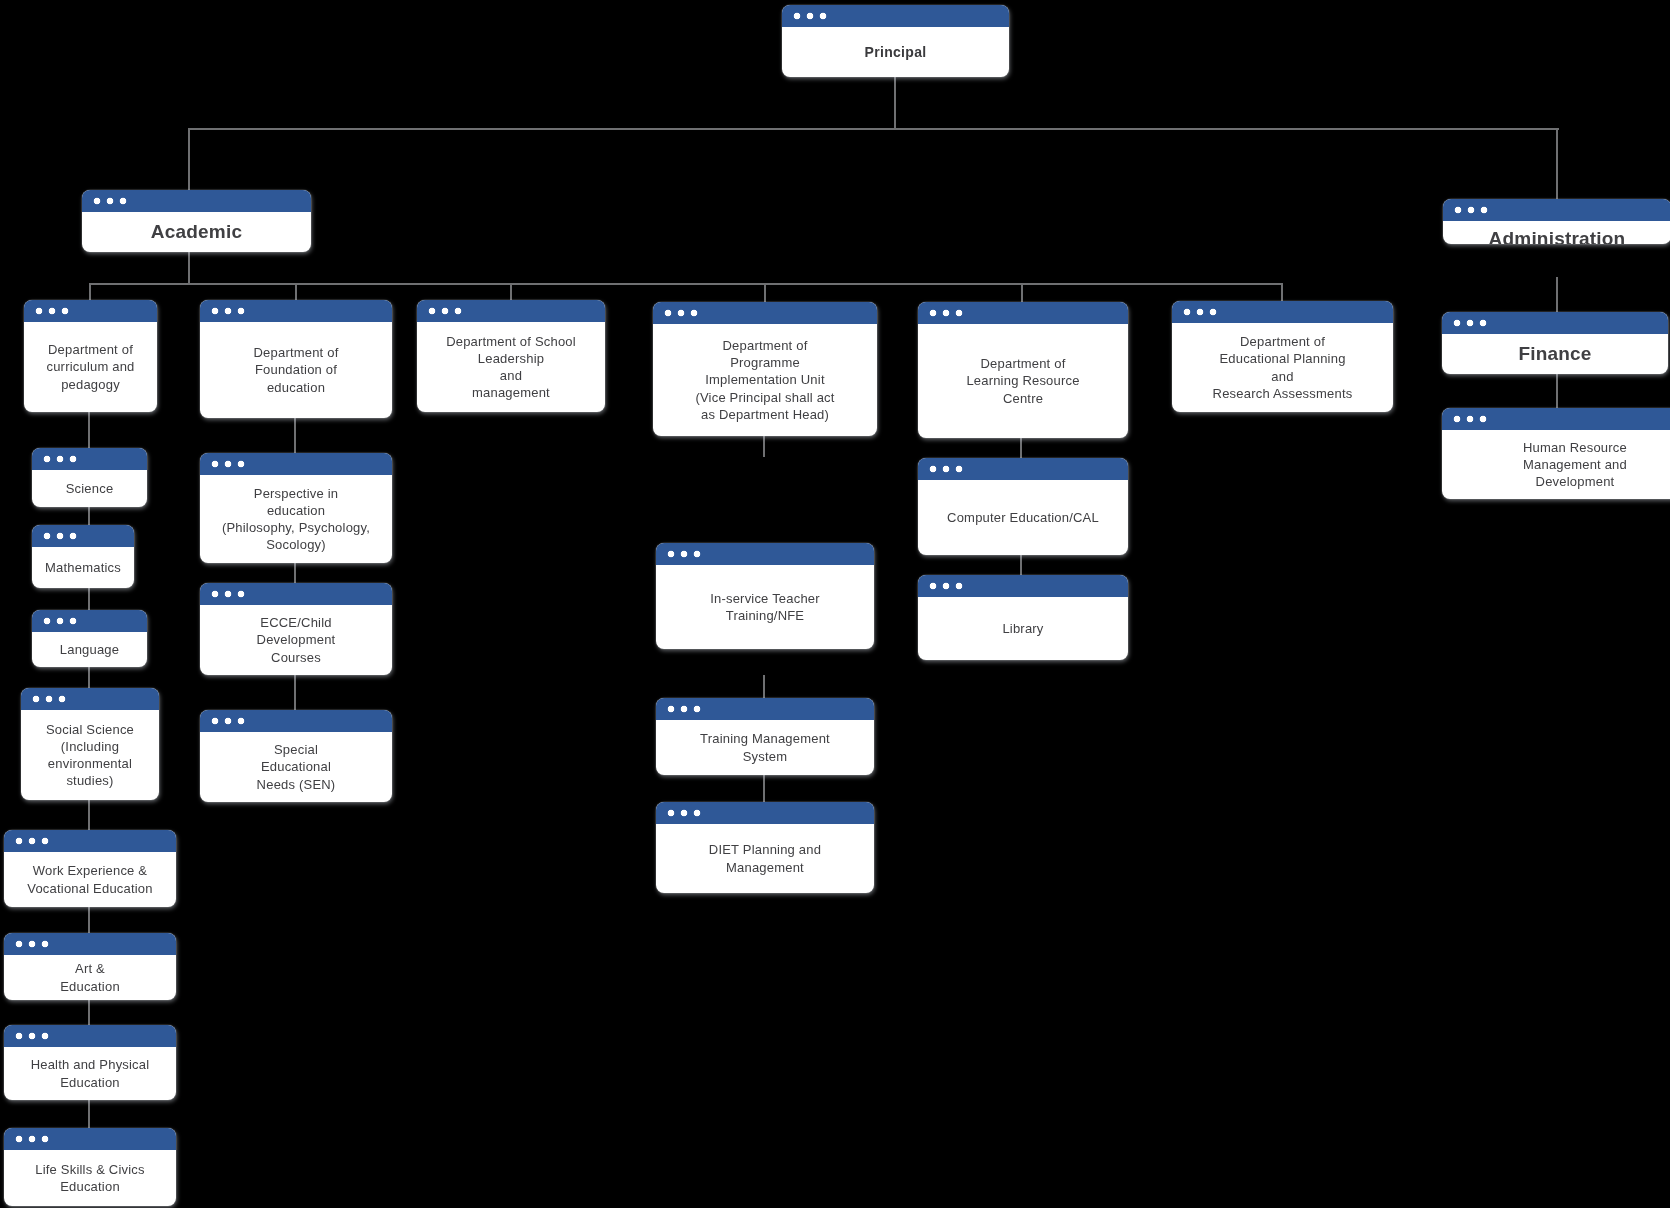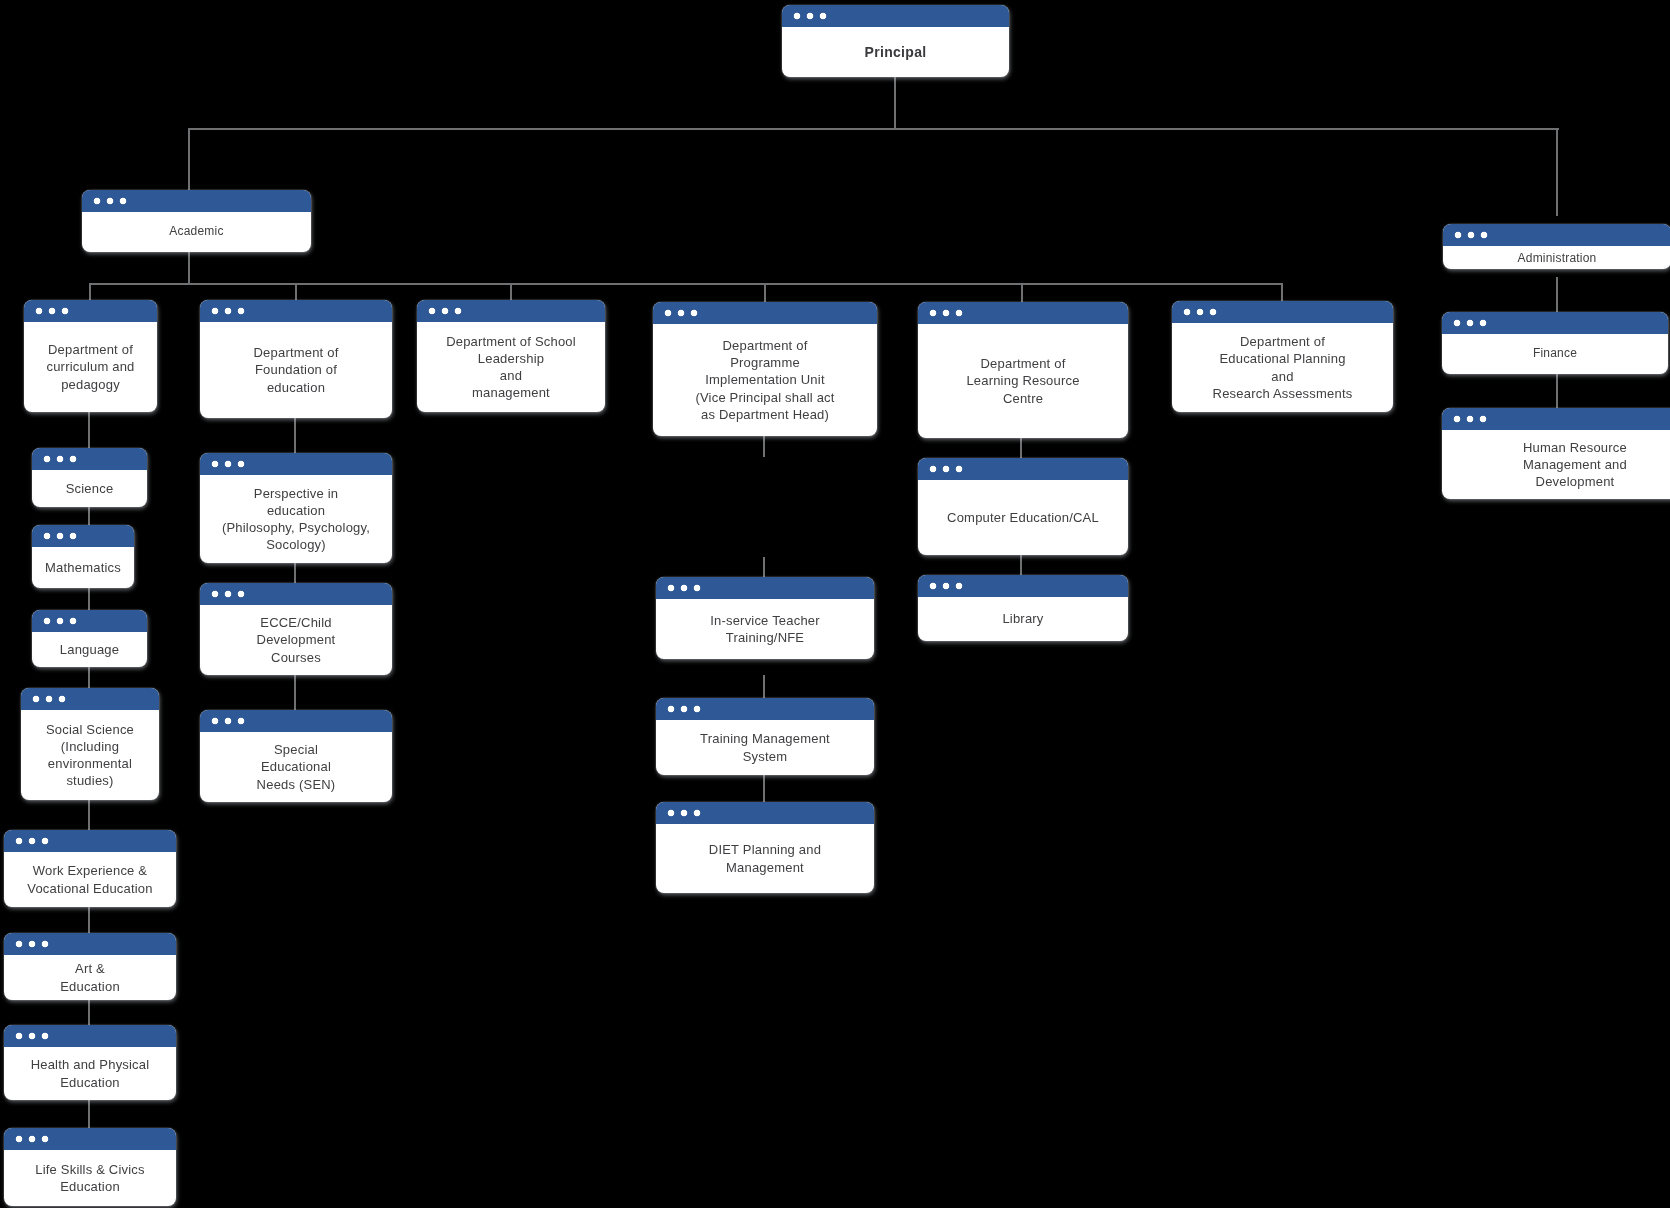--- a/index.html
+++ b/index.html
@@ -37,21 +37,21 @@
     display:flex;align-items:center;justify-content:center;
     padding:5px 6px;
   }
   .label{
     font-size:13px;line-height:1.32;
     letter-spacing:.2px;
     color:#404043;
     text-align:center;
     white-space:pre-line;
   }
-  .label.big{font-size:12px;}
+  .label.big{font-size:19px;font-weight:bold;}
   .label.bold{font-weight:bold;font-size:14px;color:#3a3a3d;letter-spacing:.3px;}
   .vline{position:absolute;width:2px;background:#6F7072;}
   .hline{position:absolute;height:2px;background:#6F7072;}
 </style>
 </head>
 <body>
 
 <div class="canvas">
 
   <div class="hline" style="left:188px;top:128px;width:1371px"></div>
@@ -103,21 +103,21 @@
 
   <div class="node" style="left:82px;top:190px;width:229px;height:62px">
     <div class="titlebar">
         <span class="dots"></span>
       </div>
     <div class="body">
         <span class="label big">Academic</span>
       </div>
   </div>
 
-  <div class="node" style="left:1443px;top:224px;width:228px;height:45px">
+  <div class="node" style="left:1443px;top:199px;width:228px;height:45px">
     <div class="titlebar">
         <span class="dots"></span>
       </div>
     <div class="body">
         <span class="label big">Administration</span>
       </div>
   </div>
 
   <div class="node" style="left:1442px;top:312px;width:226px;height:62px">
     <div class="titlebar">
@@ -316,21 +316,21 @@
         <span class="dots"></span>
       </div>
     <div class="body">
         <span class="label">Special
 Educational
 Needs (SEN)</span>
       </div>
   </div>
 
 
-  <div class="node" style="left:656px;top:577px;width:218px;height:82px">
+  <div class="node" style="left:656px;top:543px;width:218px;height:106px">
     <div class="titlebar">
         <span class="dots"></span>
       </div>
     <div class="body">
         <span class="label">In-service Teacher
 Training/NFE</span>
       </div>
   </div>
 
   <div class="node" style="left:656px;top:698px;width:218px;height:77px">
@@ -355,21 +355,21 @@
 
   <div class="node" style="left:918px;top:458px;width:210px;height:97px">
     <div class="titlebar">
         <span class="dots"></span>
       </div>
     <div class="body">
         <span class="label">Computer Education/CAL</span>
       </div>
   </div>
 
-  <div class="node" style="left:918px;top:575px;width:210px;height:66px">
+  <div class="node" style="left:918px;top:575px;width:210px;height:85px">
     <div class="titlebar">
         <span class="dots"></span>
       </div>
     <div class="body">
         <span class="label">Library</span>
       </div>
   </div>
 
 </div>
 

